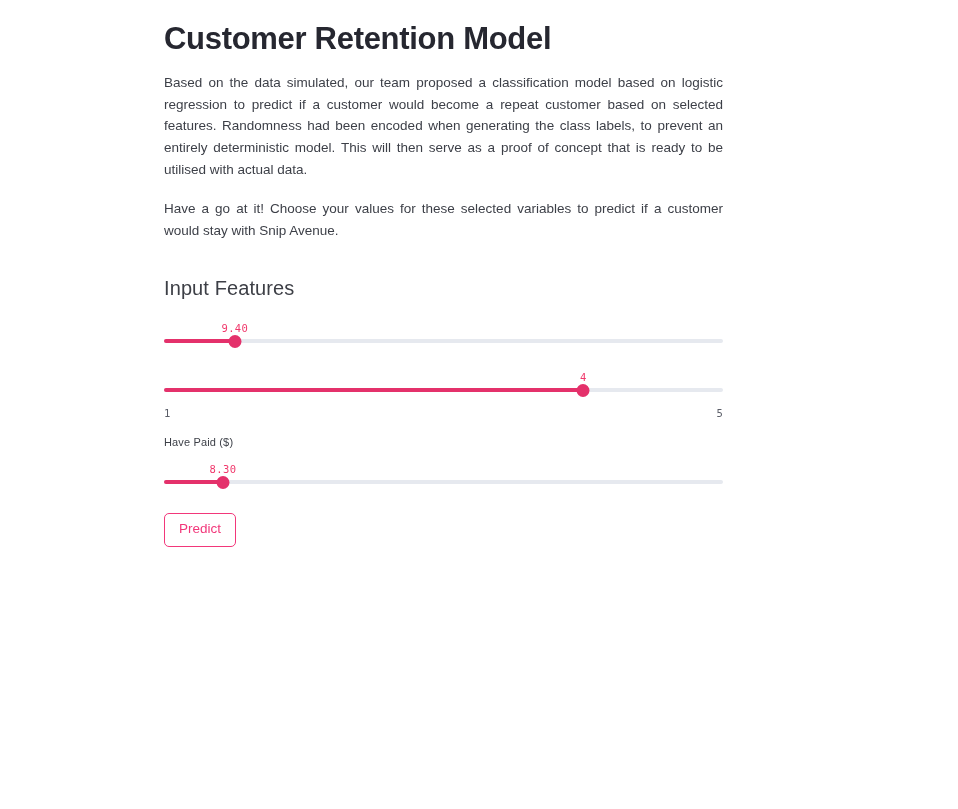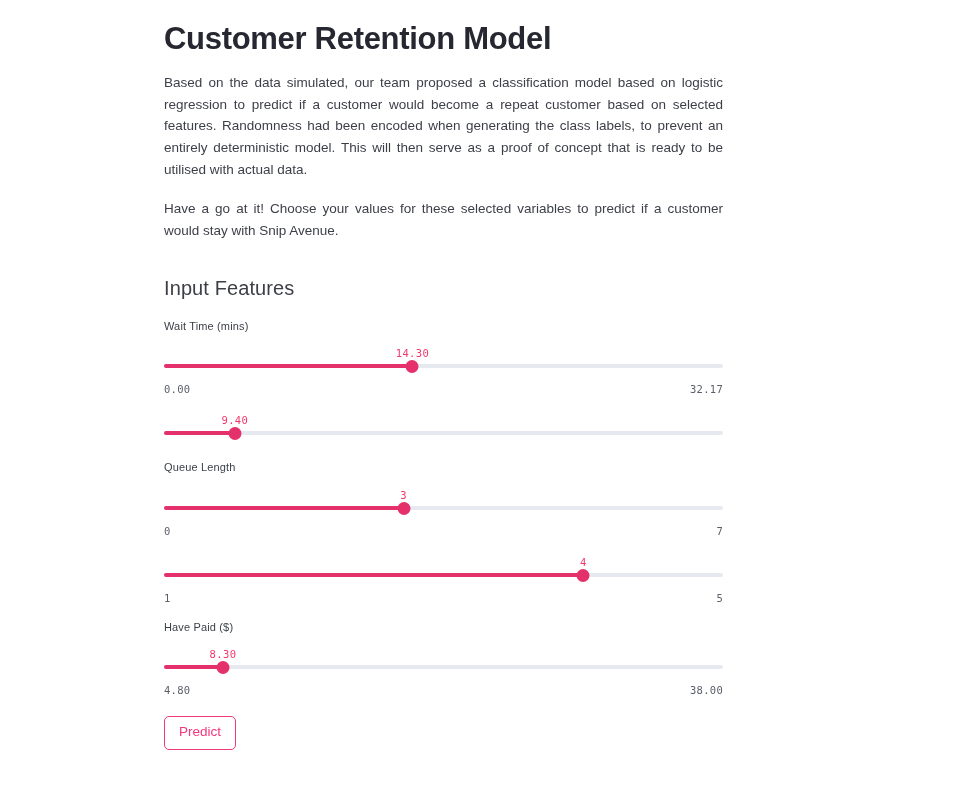--- a/index.html
+++ b/index.html
@@ -147,57 +147,27 @@
     <h1 class="page-title">Customer Retention Model</h1>
 
     <p class="para">Based on the data simulated, our team proposed a classification model based on logistic regression to predict if a customer would become a repeat customer based on selected features. Randomness had been encoded when generating the class labels, to prevent an entirely deterministic model. This will then serve as a proof of concept that is ready to be utilised with actual data.</p>
 
     <p class="para second">Have a go at it! Choose your values for these selected variables to predict if a customer would stay with Snip Avenue.</p>
 
     <h2 class="section-title">Input Features</h2>
 
     <div id="sliders">
         <div class="slider-widget">
-          <div class="slider-label">Wait Time (mins)</div>
-          <div class="slider-body">
-            <div class="slider-valuebox" style="left: 44.45%;"><span class="slider-value">14.30</span></div>
-            <div class="track-wrap">
-              <div class="track-bg"></div>
-              <div class="track-fill" style="width: 44.45%;"></div>
-              <div class="track-thumb" style="left: 44.45%;"></div>
-            </div>
-          </div>
-          <div class="minmax">
-            <span>0.00</span>
-            <span>32.17</span>
-          </div>
-        </div>
-        <div class="slider-widget">
           <div class="slider-body">
             <div class="slider-valuebox" style="left: 12.68%;"><span class="slider-value">9.40</span></div>
             <div class="track-wrap">
               <div class="track-bg"></div>
               <div class="track-fill" style="width: 12.68%;"></div>
               <div class="track-thumb" style="left: 12.68%;"></div>
             </div>
-          </div>
-        </div>
-        <div class="slider-widget">
-          <div class="slider-label">Queue Length</div>
-          <div class="slider-body">
-            <div class="slider-valuebox" style="left: 42.86%;"><span class="slider-value">3</span></div>
-            <div class="track-wrap">
-              <div class="track-bg"></div>
-              <div class="track-fill" style="width: 42.86%;"></div>
-              <div class="track-thumb" style="left: 42.86%;"></div>
-            </div>
-          </div>
-          <div class="minmax">
-            <span>0</span>
-            <span>7</span>
           </div>
         </div>
         <div class="slider-widget">
           <div class="slider-body">
             <div class="slider-valuebox" style="left: 75%;"><span class="slider-value">4</span></div>
             <div class="track-wrap">
               <div class="track-bg"></div>
               <div class="track-fill" style="width: 75%;"></div>
               <div class="track-thumb" style="left: 75%;"></div>
             </div>
@@ -210,24 +180,20 @@
         <div class="slider-widget">
           <div class="slider-label">Have Paid ($)</div>
           <div class="slider-body">
             <div class="slider-valuebox" style="left: 10.54%;"><span class="slider-value">8.30</span></div>
             <div class="track-wrap">
               <div class="track-bg"></div>
               <div class="track-fill" style="width: 10.54%;"></div>
               <div class="track-thumb" style="left: 10.54%;"></div>
             </div>
           </div>
-          <div class="minmax">
-            <span>4.80</span>
-            <span>38.00</span>
-          </div>
         </div>
       </div>
 
     <div class="btn-row">
       <button class="predict-btn">Predict</button>
     </div>
 
   </div>
 </div>
 

